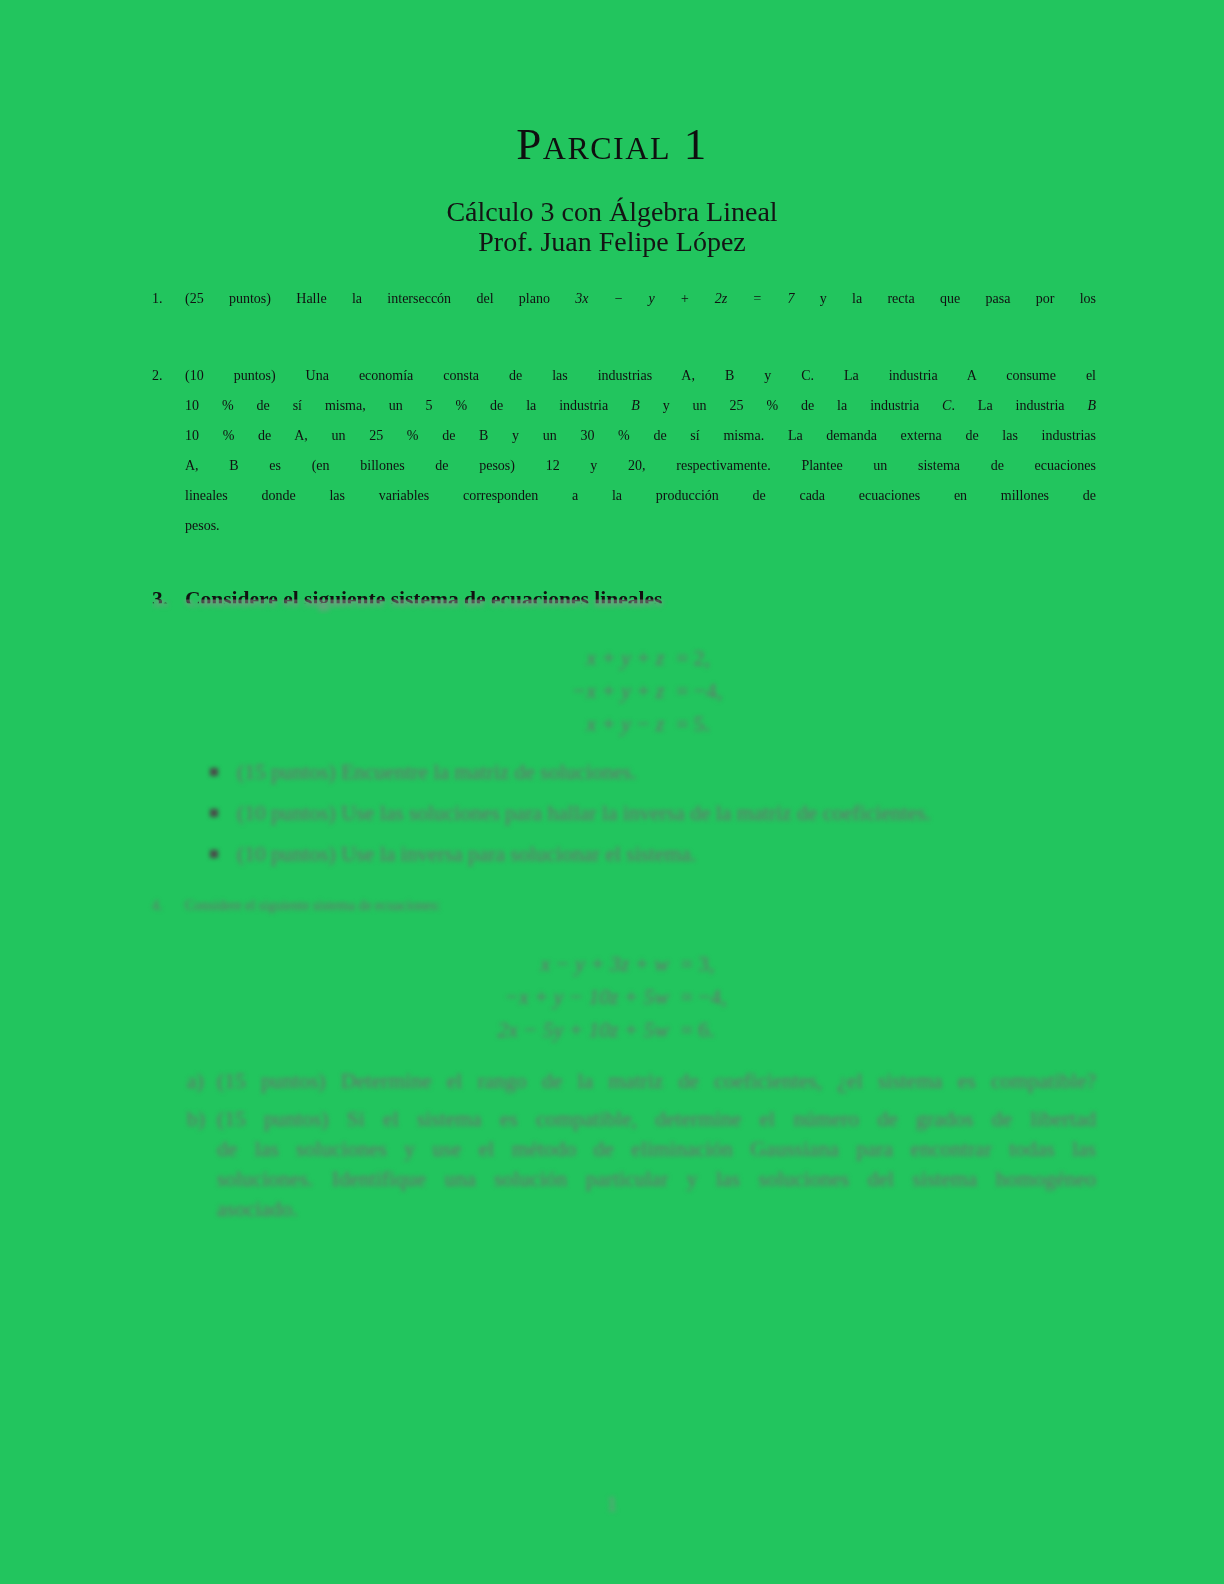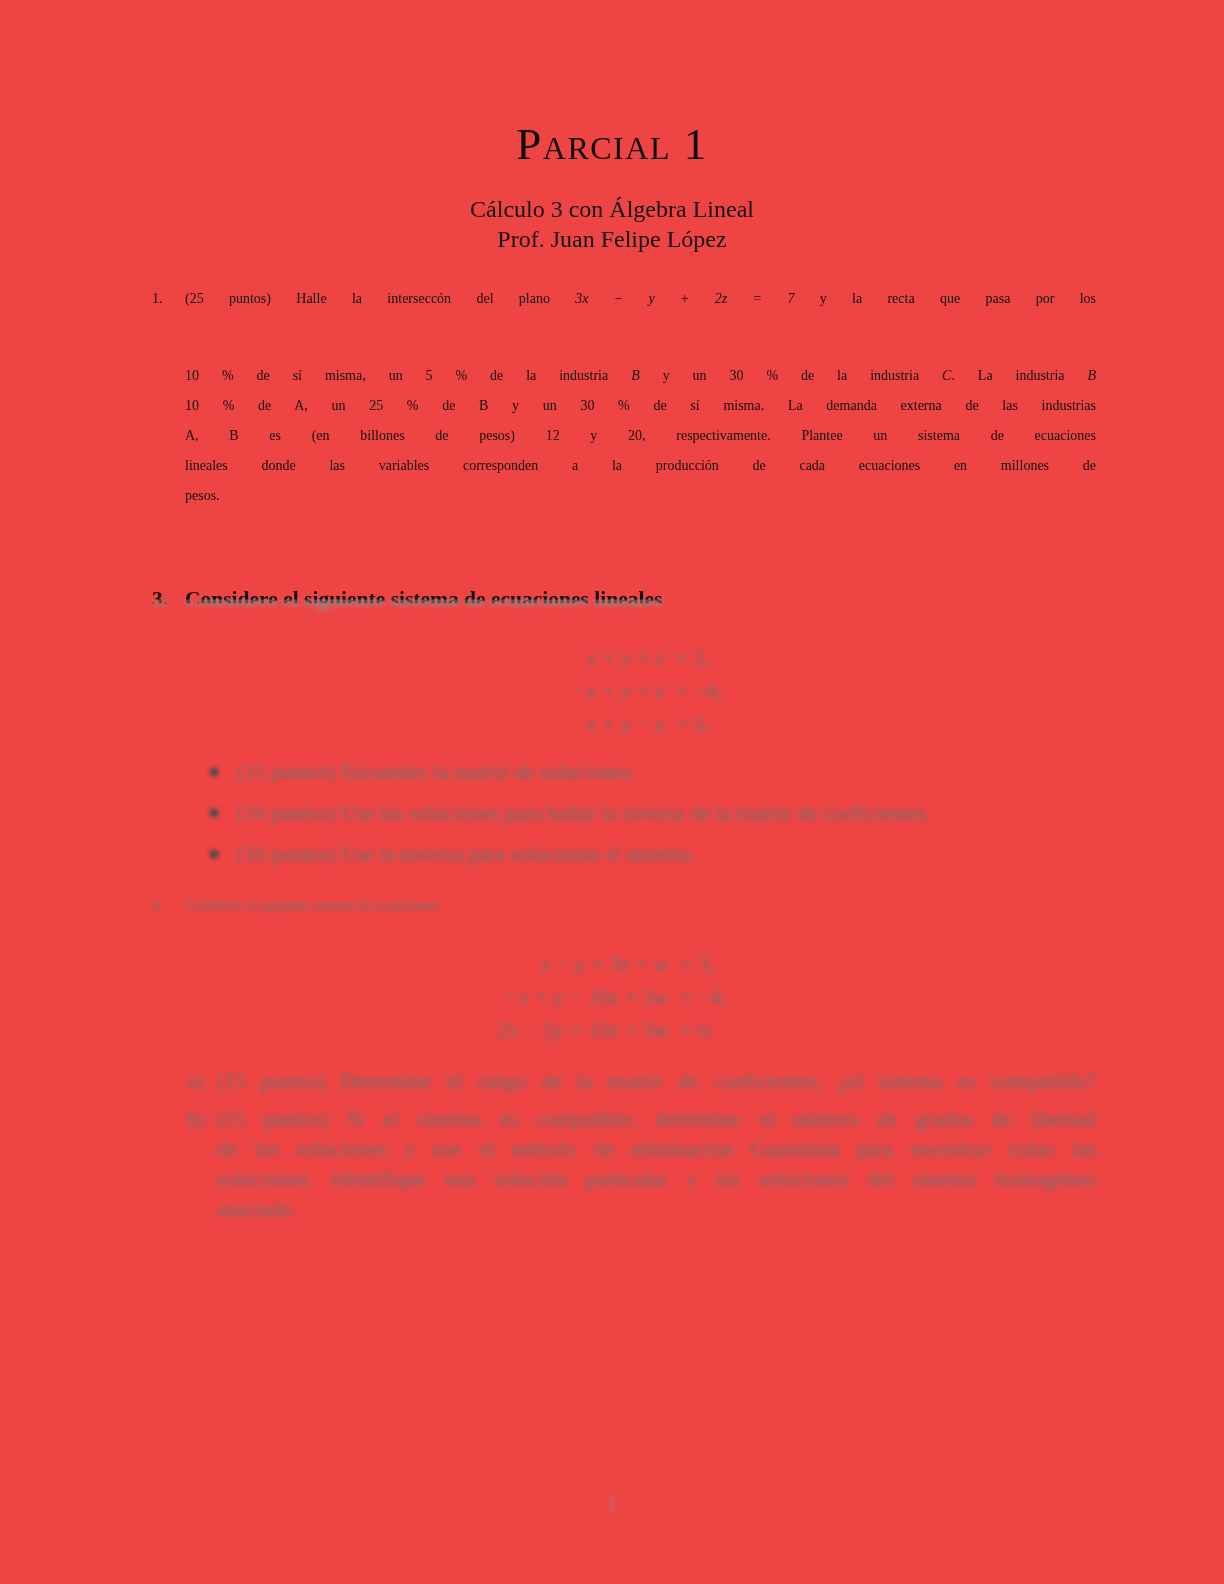--- a/index.html
+++ b/index.html
@@ -7,31 +7,31 @@
   body {
     width: 1224px; height: 1584px;
     font-family: "Liberation Serif", "DejaVu Serif", serif;
     color: #111111;
     position: relative;
     overflow: hidden;
   }
   .page {
     position: absolute; top: 0; left: 0;
     width: 1224px; height: 1584px;
-    background: #ef4444;
+    background: #22c55e;
   }
   .centered { width: 100%; text-align: center; position: absolute; left: 0; }
 
   .title {
     font-size: 45px;
     font-variant: small-caps;
     letter-spacing: 1.5px;
     color: #0f0f0f;
   }
-  .subtitle, .prof { font-size: 24px; color: #141414; }
+  .subtitle, .prof { font-size: 28px; color: #141414; }
 
   .prob {
     position: absolute; left: 152px; width: 944px;
     font-size: 14px; line-height: 30px;
   }
   .pline { margin-left: 33px; }
   .pline.first { margin-left: 0; }
   .num { display: inline-block; width: 33px; }
   .just { text-align: justify; text-align-last: justify; }
   .m { font-style: italic; }
@@ -72,21 +72,22 @@
 
   <div class="centered title" style="top:118px">Parcial 1</div>
   <div class="centered subtitle" style="top:196px">Cálculo 3 con Álgebra Lineal</div>
   <div class="centered prof" style="top:226px">Prof. Juan Felipe López</div>
 
   <div class="prob" style="top:284px">
     <div class="pline first just"><span class="num">1.</span><span>(25 puntos) Halle la interseccón del plano </span><span class="m">3x − y + 2z = 7</span><span> y la recta que pasa por los</span></div>
   </div>
 
   <div class="prob" style="top:361px">
-    <div class="pline just"><span>10 % de sí misma, un 5 % de la industria </span><span class="m">B</span><span> y un 30 % de la industria </span><span class="m">C</span><span>. La industria </span><span class="m">B</span></div>
+    <div class="pline first just"><span class="num">2.</span><span>(10 puntos) Una economía consta de las industrias A, B y C. La industria A consume el</span></div>
+    <div class="pline just"><span>10 % de sí misma, un 5 % de la industria </span><span class="m">B</span><span> y un 25 % de la industria </span><span class="m">C</span><span>. La industria </span><span class="m">B</span></div>
     <div class="pline just">10 % de A, un 25 % de B y un 30 % de sí misma. La demanda externa de las industrias</div>
     <div class="pline just">A, B es (en billones de pesos) 12 y 20, respectivamente. Plantee un sistema de ecuaciones</div>
     <div class="pline just">lineales donde las variables corresponden a la producción de cada ecuaciones en millones de</div>
     <div class="pline">pesos.</div>
   </div>
 
   <div class="h3stack" style="top:584px">
     <div class="h3copy sharp"><span class="num">3.</span><span>Considere el siguiente sistema de ecuaciones lineales</span></div>
     <div class="h3copy smeared"><span class="num">3.</span><span>Considere el siguiente sistema de ecuaciones lineales</span></div>
   </div>

